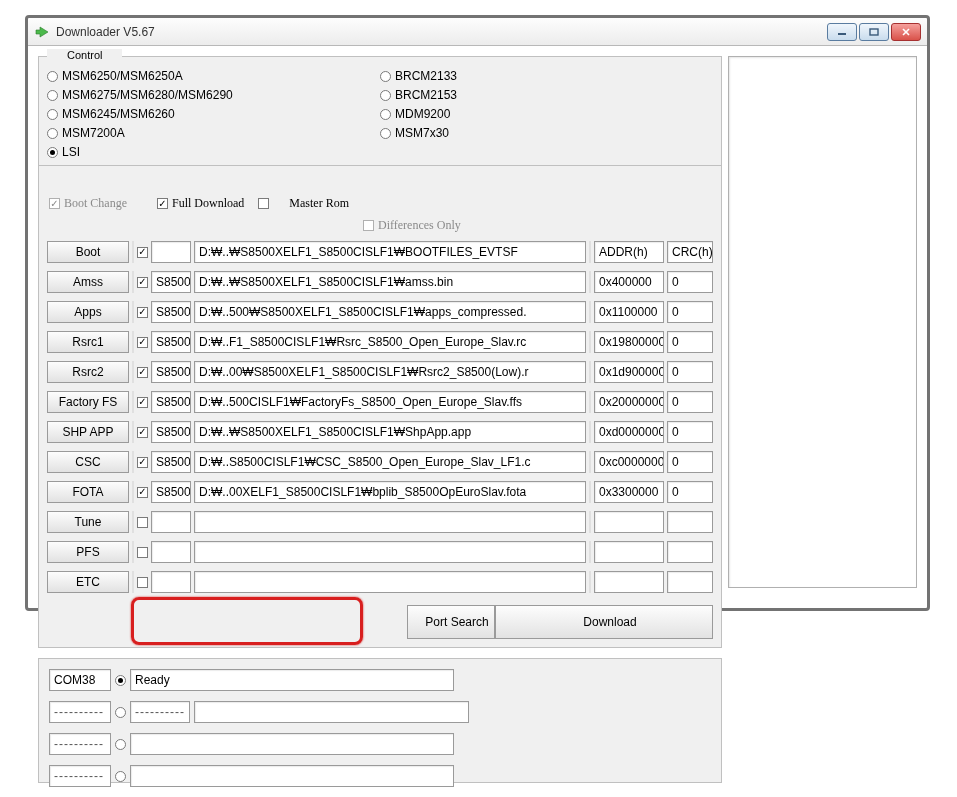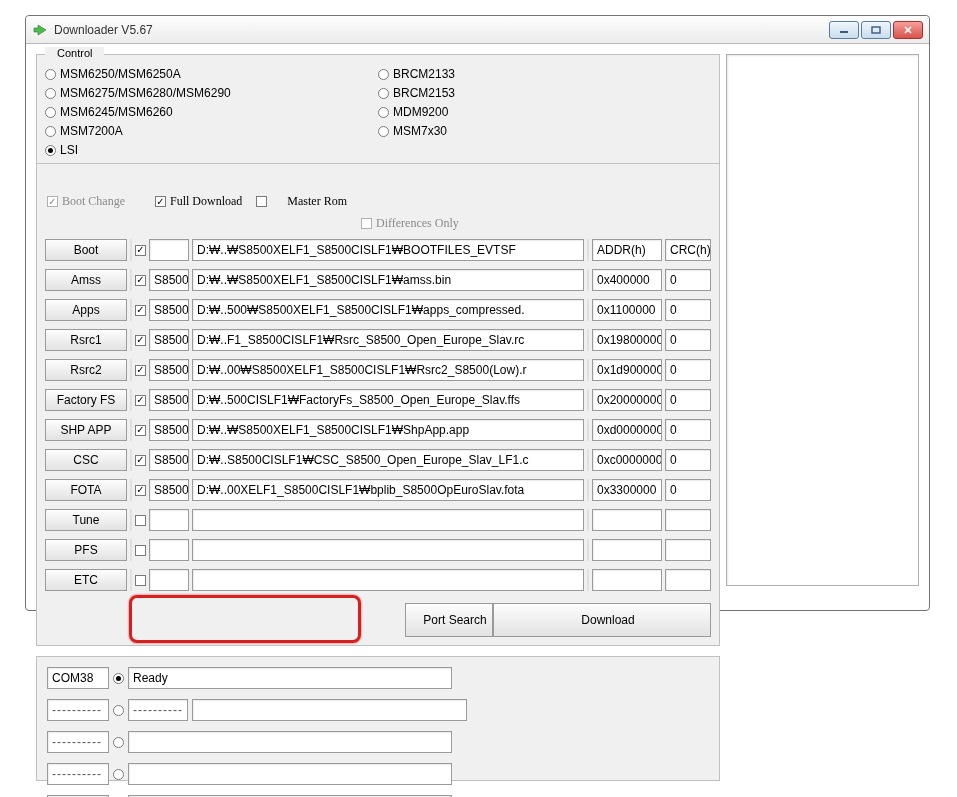--- a/index.html
+++ b/index.html
@@ -1,27 +1,27 @@
 <!DOCTYPE html>
 <html><head>
 <meta charset="utf-8">
 <style>
 * { box-sizing: border-box; margin: 0; padding: 0; }
 body { background: #fff; width: 957px; height: 797px; overflow: hidden; font-family: Tahoma, Arial, sans-serif; font-size: 11px; color: #000; }
-.outer-frame { position: absolute; left: 25px; top: 15px; width: 905px; height: 596px; border: 1px solid #737373; border-radius: 4px; background: #fff; }
+.outer-frame { position: absolute; left: 25px; top: 15px; width: 905px; height: 596px; border: 3px solid #737373; border-radius: 4px; background: #fff; }
 .titlebar { height: 28px; background: linear-gradient(#fdfdfd, #ececec); border-bottom: 1px solid #b8b8b8; display: flex; align-items: center; padding: 0 6px; border-radius: 4px 4px 0 0; }
 .titlebar .icon { width: 16px; height: 16px; margin-right: 6px; display: flex; align-items: center; justify-content: center; }
 .titlebar .title { flex: 1; font-size: 12px; color: #333; }
 .win-btn { width: 30px; height: 18px; margin-left: 2px; border: 1px solid #5a7ca0; border-radius: 3px; display: flex; align-items: center; justify-content: center; font-size: 10px; background: linear-gradient(#f0f6fc, #c9dced); }
 .close-btn { background: linear-gradient(#f5a09c, #d9524a); border-color: #a63030; color: #fff; }
 .client { padding: 10px; display: flex; }
 .left-col { flex: 1; }
 .right-col { width: 235px; margin-left: 6px; height: 532px; border: 1px solid #b0b0b0; background: #fff; box-shadow: inset 1px 1px 2px rgba(0,0,0,0.1); }
 .fieldset { border: 1px solid #c0c0c0; position: relative; padding: 8px; background: #f0f0f0; }
-.fieldset .legend { position: absolute; top: -8px; left: 8px; background: #f0f0f0; padding: 0 12px; font-size: 11px; }
+.fieldset .legend { position: absolute; top: -8px; left: 8px; background: #f0f0f0; padding: 0 20px; font-size: 11px; }
 .control-grp { height: 110px; }
 .radio-cols { display: flex; height: 100%; }
 .radio-col { flex: 1; display: flex; flex-direction: column; gap: 5px; padding-top: 4px; }
 .radio-item { display: flex; align-items: center; gap: 4px; font-size: 12px; }
 .radio { width: 11px; height: 11px; border-radius: 50%; border: 1px solid #7a7a7a; background: #fff; display: flex; align-items: center; justify-content: center; }
 .radio.sel::after { content: ''; width: 5px; height: 5px; border-radius: 50%; background: #000; }
 .check { width: 11px; height: 11px; border: 1px solid #7a7a7a; background: #fff; display: flex; align-items: center; justify-content: center; flex-shrink: 0; }
 .check.dis { border-color: #b0b0b0; }
 .check.on::after { content: '✓'; font-size: 10px; line-height: 1; color: #000; }
 .check.dis.on::after { color: #8a8a8a; }

